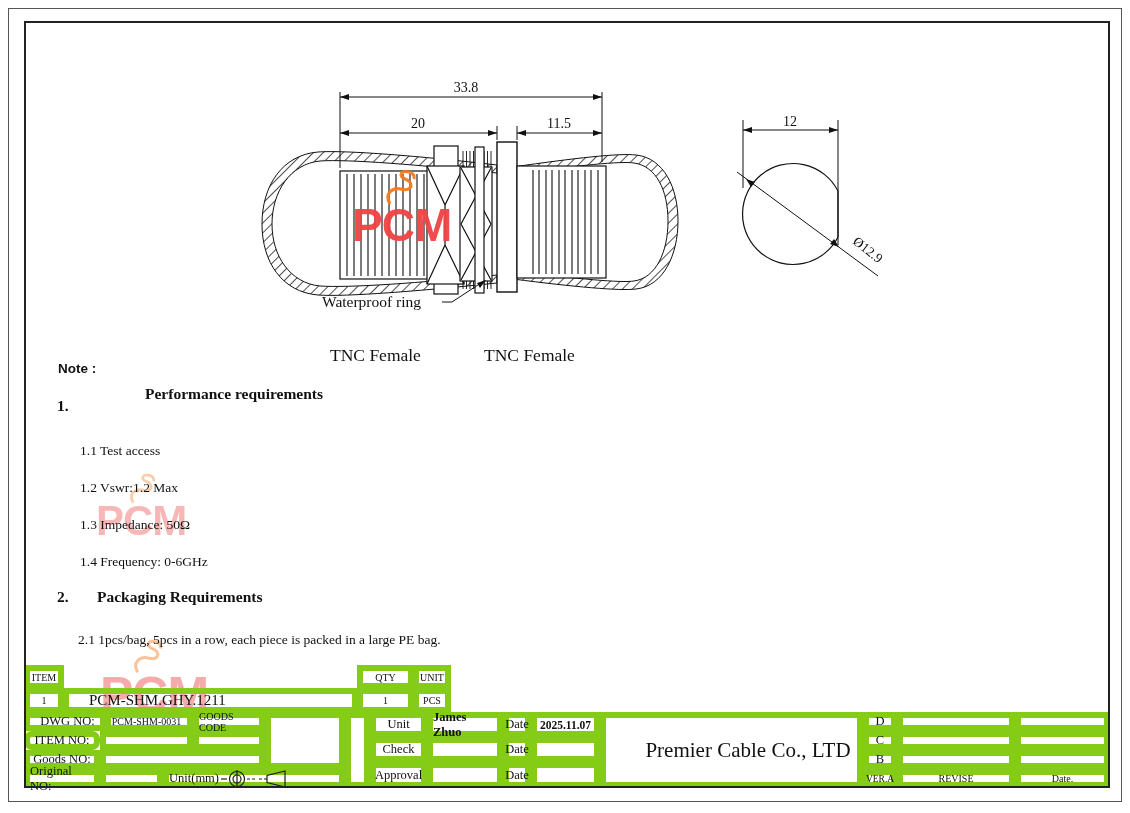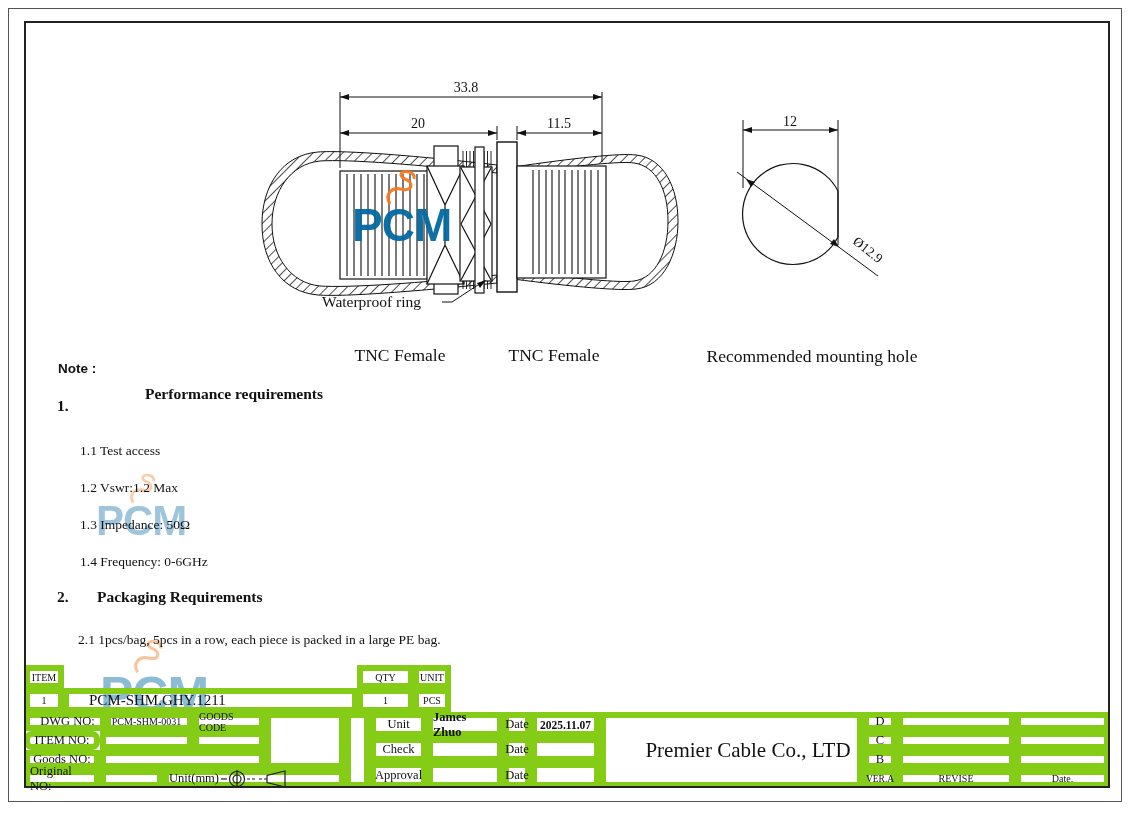--- a/index.html
+++ b/index.html
@@ -3,29 +3,29 @@
 <meta charset="utf-8">
 <style>
   html,body{margin:0;padding:0;background:#fff;}
   #page{position:relative;width:1130px;height:813px;background:#fff;overflow:hidden;
         font-family:"Liberation Serif", serif;color:#111;}
   .frame{position:absolute;box-sizing:border-box;pointer-events:none;}
   #outer-frame{left:8px;top:8px;width:1114px;height:794px;border:1px solid #555;}
   #inner-frame{left:24px;top:21px;width:1086px;height:767px;border:2px solid #222;z-index:6;}
   #draw-svg{position:absolute;left:0;top:0;z-index:1;}
   .cap{position:absolute;z-index:3;white-space:nowrap;}
-  .caption{font-size:17.5px;text-align:center;}
+  .caption{font-size:17.5px;}
   .note-title{font-weight:bold;font-size:13.5px;font-family:"Liberation Sans",sans-serif;}
   .sec-num{position:absolute;font-weight:bold;font-size:15.5px;z-index:3;}
   .sec-head{position:absolute;font-weight:bold;font-size:15.5px;z-index:3;}
   .note-item{position:absolute;font-size:13.5px;z-index:3;white-space:nowrap;}
   .cell{position:absolute;box-sizing:border-box;border:6px solid #84cc16;display:flex;
         align-items:center;justify-content:center;font-size:11px;background:transparent;z-index:4;}
   .cell.left{justify-content:flex-start;}
-  .wm{position:absolute;color:#0369a1;font-family:"Liberation Sans",sans-serif;font-weight:bold;
+  .wm{position:absolute;color:#ef4444;font-family:"Liberation Sans",sans-serif;font-weight:bold;
       line-height:1;z-index:2;pointer-events:none;}
   .wm .wm-text{letter-spacing:-1px;}
   .wm svg{display:block;margin:0 0 -6px 30px;}
   .lbl{font-size:12.5px;}
   .small{font-size:10px;}
 </style>
 </head>
 <body>
 
 <div id="page">
@@ -118,21 +118,20 @@
   <div class="wm" style="left:100px;top:638px;opacity:.45;z-index:1;">
     <svg width="44" height="38" viewBox="0 0 46 40">
       <path d="M8 36 C2 26 10 19 19 21 C30 24 33 15 23 11 C16 8 19 2 27 4 C31 5 33 8 32 11" stroke="#F47B20" stroke-width="3.2" fill="none"></path>
     </svg>
     <div class="wm-text" style="font-size:50px;">PCM</div>
   </div>
 
   <div class="cap" style="left:322px;top:293px;font-size:15.5px;">Waterproof ring</div>
   <div class="cap caption" style="left:330px;top:345px;width:140px;">TNC Female</div>
   <div class="cap caption" style="left:484px;top:345px;width:140px;">TNC Female</div>
-  <div class="cap caption" style="left:662px;top:346px;width:300px;">Recommended mounting hole</div>
 
   <div class="cap note-title" style="left:58px;top:361px;">Note :</div>
 
   <div class="sec-num" style="left:57px;top:397px;">1.</div>
   <div class="sec-head" style="left:97px;top:385px;margin-left:48px;">Performance requirements</div>
   <div class="note-item" style="left:80px;top:443px;">1.1 Test access</div>
   <div class="note-item" style="left:80px;top:480px;">1.2 Vswr:1.2 Max</div>
   <div class="note-item" style="left:80px;top:517px;">1.3 Impedance: 50Ω</div>
   <div class="note-item" style="left:80px;top:554px;">1.4 Frequency: 0-6GHz</div>
 

